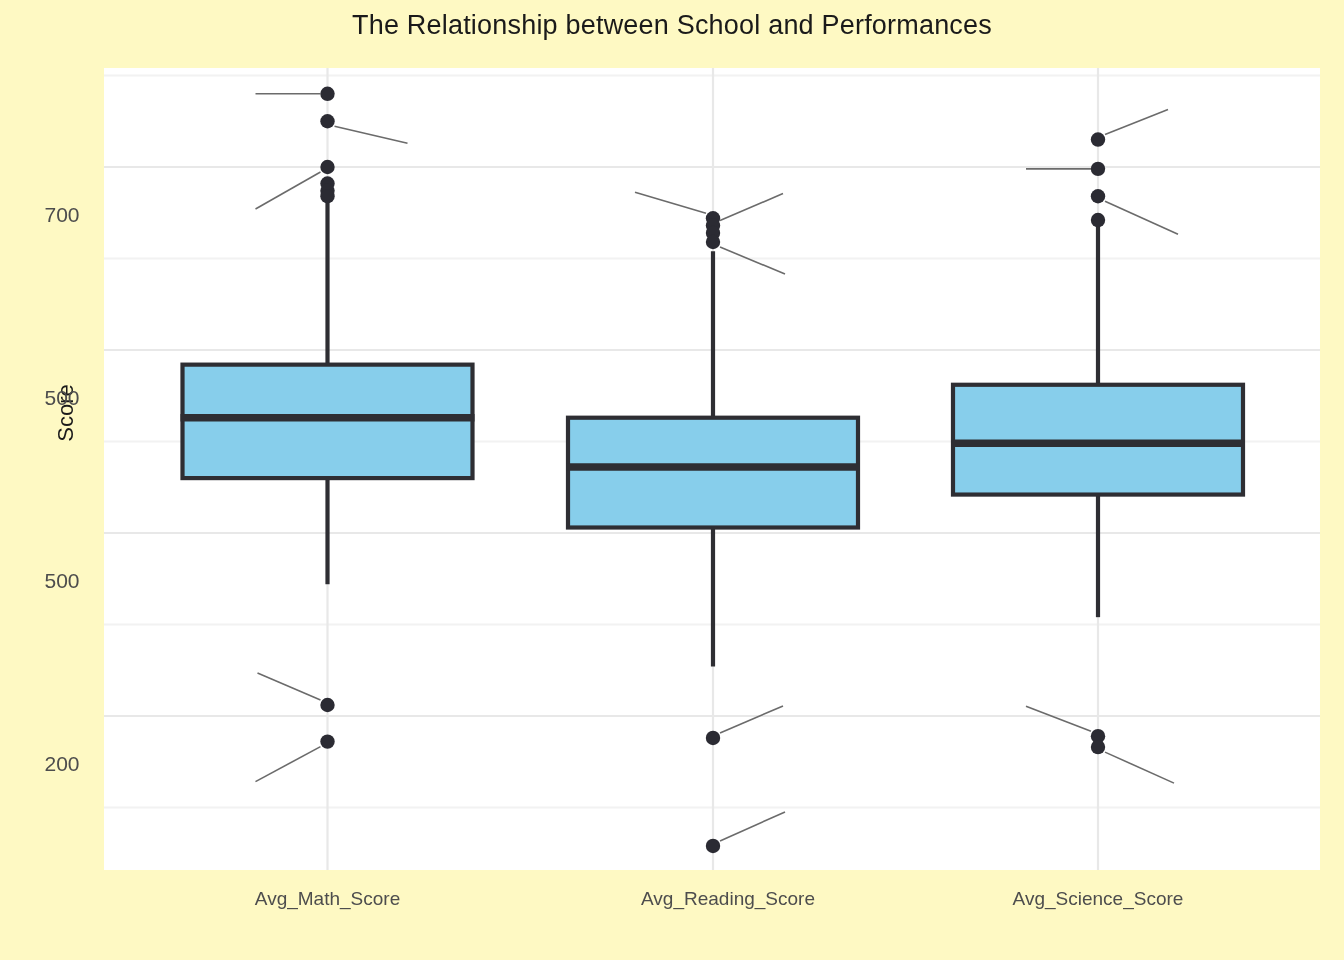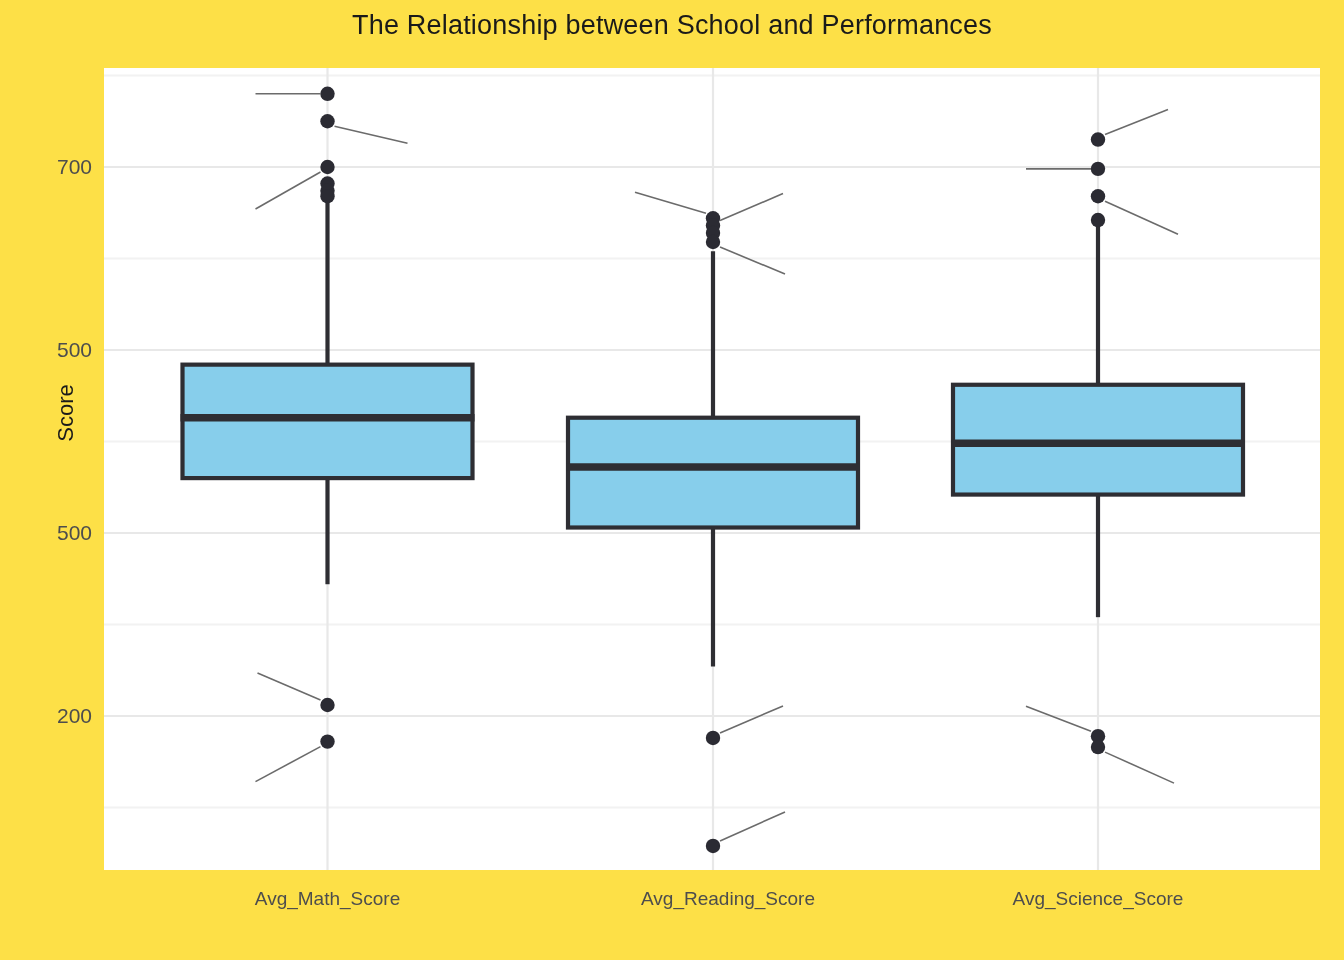--- a/index.html
+++ b/index.html
@@ -4,21 +4,21 @@
 <style>
   html, body {
     margin: 0;
     padding: 0;
     background: #ffffff;
   }
   #plot-root {
     position: relative;
     width: 1344px;
     height: 960px;
-    background: #fde047;
+    background: #fef9c3;
     font-family: "Liberation Sans", sans-serif;
     overflow: hidden;
   }
   #chart-title {
     position: absolute;
     left: 0;
     top: 10px;
     width: 1344px;
     text-align: center;
     font-size: 27px;
@@ -46,24 +46,25 @@
   }
   svg.plot-svg {
     position: absolute;
     left: 0;
     top: 0;
   }
   .y-tick-label {
     position: absolute;
     right: 0;
     width: 60px;
-    text-align: right;
+    text-align: center;
     font-size: 21px;
     color: #4d4d4d;
     transform: translateY(-50%);
+    margin-top: 48px;
   }
   .x-tick-label {
     position: absolute;
     top: 888px;
     transform: translateX(-50%);
     font-size: 19px;
     color: #4d4d4d;
     white-space: nowrap;
   }
   .outlier-label {

